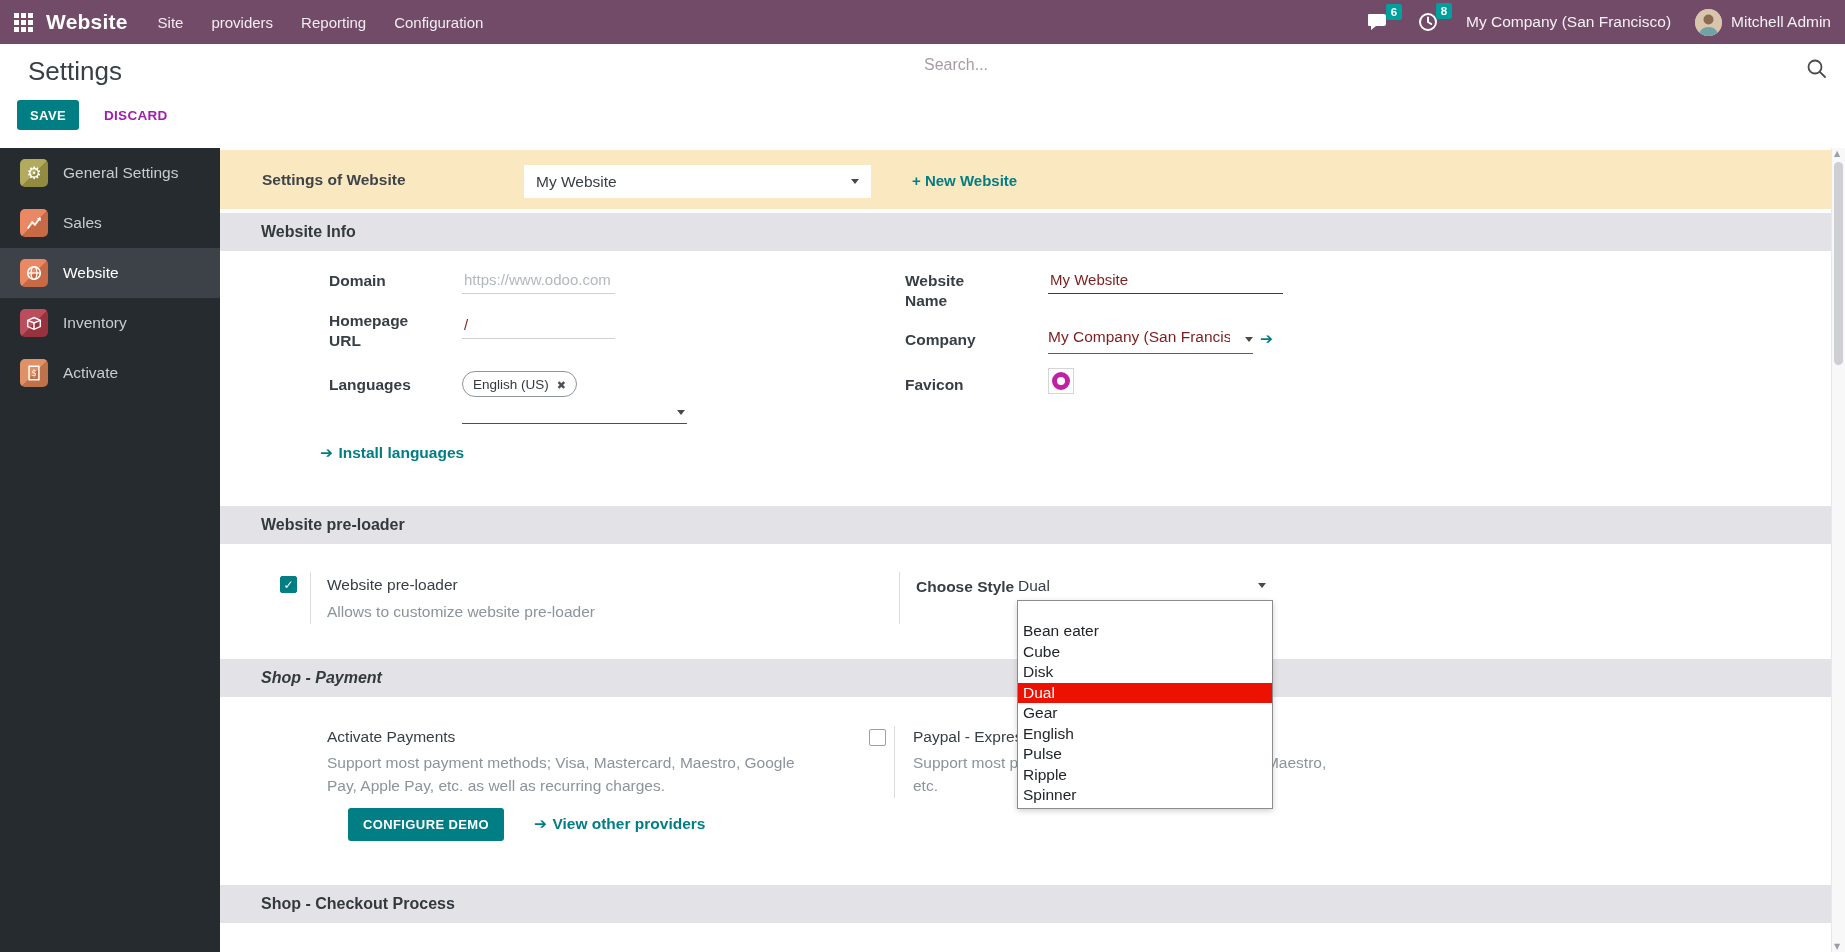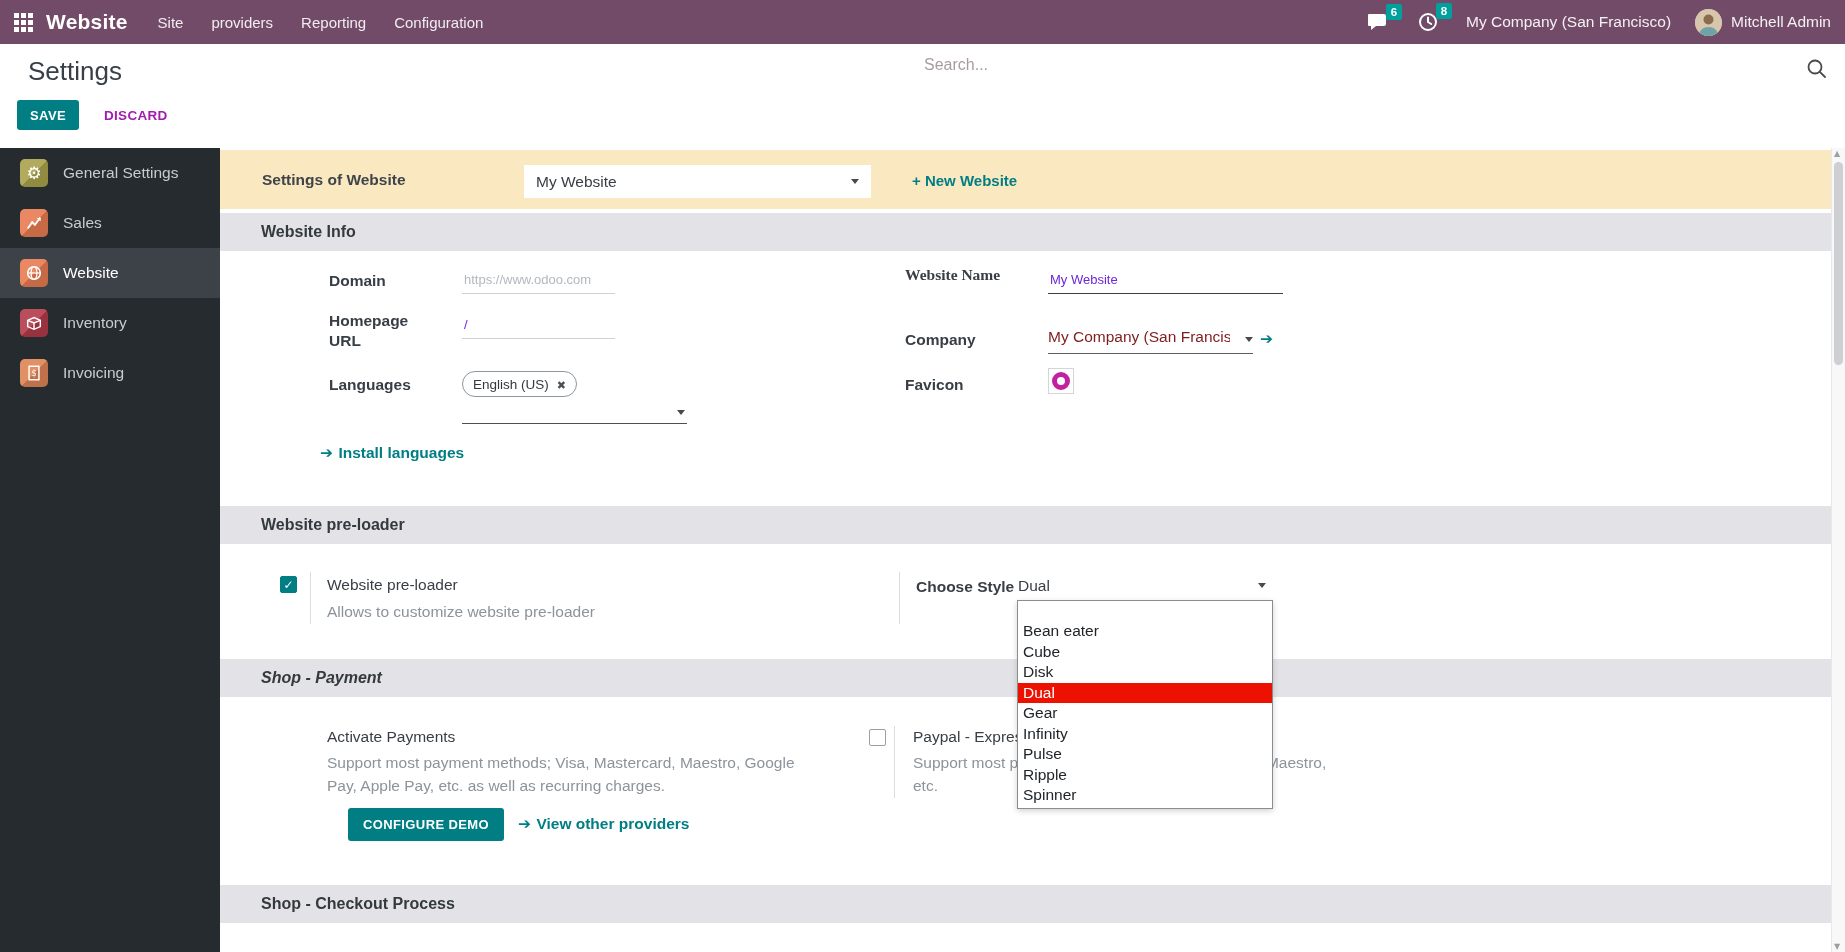--- a/index.html
+++ b/index.html
@@ -47,21 +47,21 @@
                  display:flex; align-items:center; padding-left:41px; font-size:16px; font-weight:700; color:#33393F; }
   .banner { position:absolute; left:220px; top:150px; width:1611px; height:59px; background:#FAE8C1;
             display:flex; align-items:center; }
   .banner-label { margin-left:42px; font-size:15.5px; font-weight:700; color:#3F4449; }
   .banner-select { position:absolute; left:304px; top:15px; width:347px; height:33px; background:#fff;
                    display:flex; align-items:center; padding:0 12px; font-size:15.5px; color:#383E45; cursor:pointer; }
   .banner-new { position:absolute; left:692px; top:22px; color:#017E84; font-size:15px; font-weight:700; cursor:pointer; }
 
   .field-label { position:absolute; font-size:15.5px; font-weight:700; color:#383E45; line-height:20px; }
   .ul-input { position:absolute; border:none; border-bottom:1px solid #CDD1D5; background:transparent; outline:none;
-              font-size:13px; color:#6d28d9; height:28px; font-family:"Liberation Sans",sans-serif; }
+              font-size:15px; color:#7f1d1d; height:28px; font-family:"Liberation Sans",sans-serif; }
   .ul-input::placeholder { color:#B3B8BD; }
   .dark-line { border-bottom-color:#4A4F54; }
   .pill { position:absolute; height:26px; border:1px solid #8F969C; border-radius:14px; display:inline-flex;
           align-items:center; padding:0 10px; gap:8px; font-size:13.5px; color:#33393F; background:#fff; }
   .pill .x::before { content:"✖"; font-family:"DejaVu Sans",sans-serif; font-size:11px; color:#4A4F54; cursor:pointer; }
   .teal-link { color:#017E84; font-size:15.5px; font-weight:700; cursor:pointer; }
   .arrow::before { content:"➔ "; font-family:"DejaVu Sans",sans-serif; }
   .caret-down { width:0; height:0; border-left:4.5px solid transparent; border-right:4.5px solid transparent;
                 border-top:5.5px solid #4A4A4A; }
   .v-div { position:absolute; width:1px; background:#DADDE0; }
@@ -183,21 +183,21 @@
       </span>
       <span>Inventory</span>
     </div>
     <div class="side-item">
       <span class="tile" style="background-color:#DE8455;">
         <svg width="18" height="18" viewBox="0 0 20 20">
           <rect x="4.5" y="2.5" width="11" height="15" fill="none" stroke="#fff" stroke-width="1.6"></rect>
           <text x="10" y="13.5" text-anchor="middle" font-size="9" fill="#fff" font-family="DejaVu Sans">$</text>
         </svg>
       </span>
-      <span>Invoicing</span>
+      <span>Activate</span>
     </div>
   </div>
 
   <div class="banner">
     <span class="banner-label">Settings of Website</span>
     <div class="banner-select">
       <span>My Website</span>
       <span class="caret-down" style="position:absolute; right:12px;"></span>
     </div>
     <span class="banner-new">+ New Website</span>
@@ -216,21 +216,21 @@
   <div class="field-label" style="left:329px; top:375px; width:110px;">Languages</div>
   <span class="pill" style="left:462px; top:371px;">
     <span>English (US)</span>
     <span class="x"></span>
   </span>
   <div class="abs" style="left:462px; top:398px; width:225px; height:26px; border-bottom:1px solid #4A4F54;">
     <span class="caret-down" style="position:absolute; right:2px; top:12px;"></span>
   </div>
   <div class="teal-link arrow" style="position:absolute; left:320px; top:444px;"><span>Install languages</span></div>
 
-  <div class="field-label" style="left:905px; top:265px; width:100px;font-family:Liberation Serif, serif;">Website Name</div>
+  <div class="field-label" style="left:905px; top:271px; width:100px;">Website Name</div>
   <input class="ul-input dark-line" style="left: 1048px; top: 266px; width: 235px; border-bottom-width: 1px; border-bottom-color: rgb(58, 63, 68);" value="My Website">
 
   <div class="field-label" style="left:905px; top:330px; width:100px;">Company</div>
   <div class="abs" style="left:1048px; top:328px; width:205px; height:26px; border-bottom:1px solid #5A5F64; cursor:pointer;">
     <span style="font-size:15.5px; color:#7f1d1d; white-space:nowrap; overflow:hidden; display:inline-block; max-width:182px;">My Company (San Francis</span>
     <span class="caret-down" style="position:absolute; right:0; top:9px;"></span>
   </div>
   <span class="teal-link arrow ico" style="position:absolute; left:1260px; top:330px; font-weight:700;"></span>
 
   <div class="field-label" style="left:905px; top:375px; width:100px;">Favicon</div>
@@ -254,34 +254,34 @@
     <span class="caret-down" style="position:absolute; left:240px; top:6px;"></span>
   </div>
 
   <div class="dropdown">
     <div class="opt-blank"></div>
     <div class="opt">Bean eater</div>
     <div class="opt">Cube</div>
     <div class="opt">Disk</div>
     <div class="opt selected">Dual</div>
     <div class="opt">Gear</div>
-    <div class="opt">Infinity</div>
+    <div class="opt">English</div>
     <div class="opt">Pulse</div>
     <div class="opt">Ripple</div>
     <div class="opt">Spinner</div>
   </div>
 
   <div class="section-bar" style="top:659px;font-style:italic;">
     <span>Shop - Payment</span>
   </div>
 
   <div class="setting-title" style="left:327px; top:728px;">Activate Payments</div>
   <div class="help-text" style="left:327px; top:751px; width:478px;">Support most payment methods; Visa, Mastercard, Maestro, Google Pay, Apple Pay, etc. as well as recurring charges.</div>
   <button class="btn-teal" style="left:348px; top:808px; width:156px; height:33px;">CONFIGURE DEMO</button>
-  <div class="teal-link arrow" style="position:absolute; left:518px; top:815px;"><span>View other providers</span></div>
+  <div class="teal-link arrow" style="position:absolute; left:534px; top:815px;"><span>View other providers</span></div>
 
   <div class="cb" style="left:869px; top:729px;"></div>
   <div class="v-div" style="left:894px; top:726px; height:72px;"></div>
   <div class="setting-title" style="left:913px; top:728px; white-space:nowrap;">Paypal - Express Checkout</div>
   <div class="help-text" style="left:913px; top:751px; white-space:nowrap;">Support most payment methods; Visa, Mastercard, Maestro,</div>
   <div class="help-text" style="left:913px; top:774px;">etc.</div>
 
   <div class="section-bar" style="top:885px;">
     <span>Shop - Checkout Process</span>
   </div>

